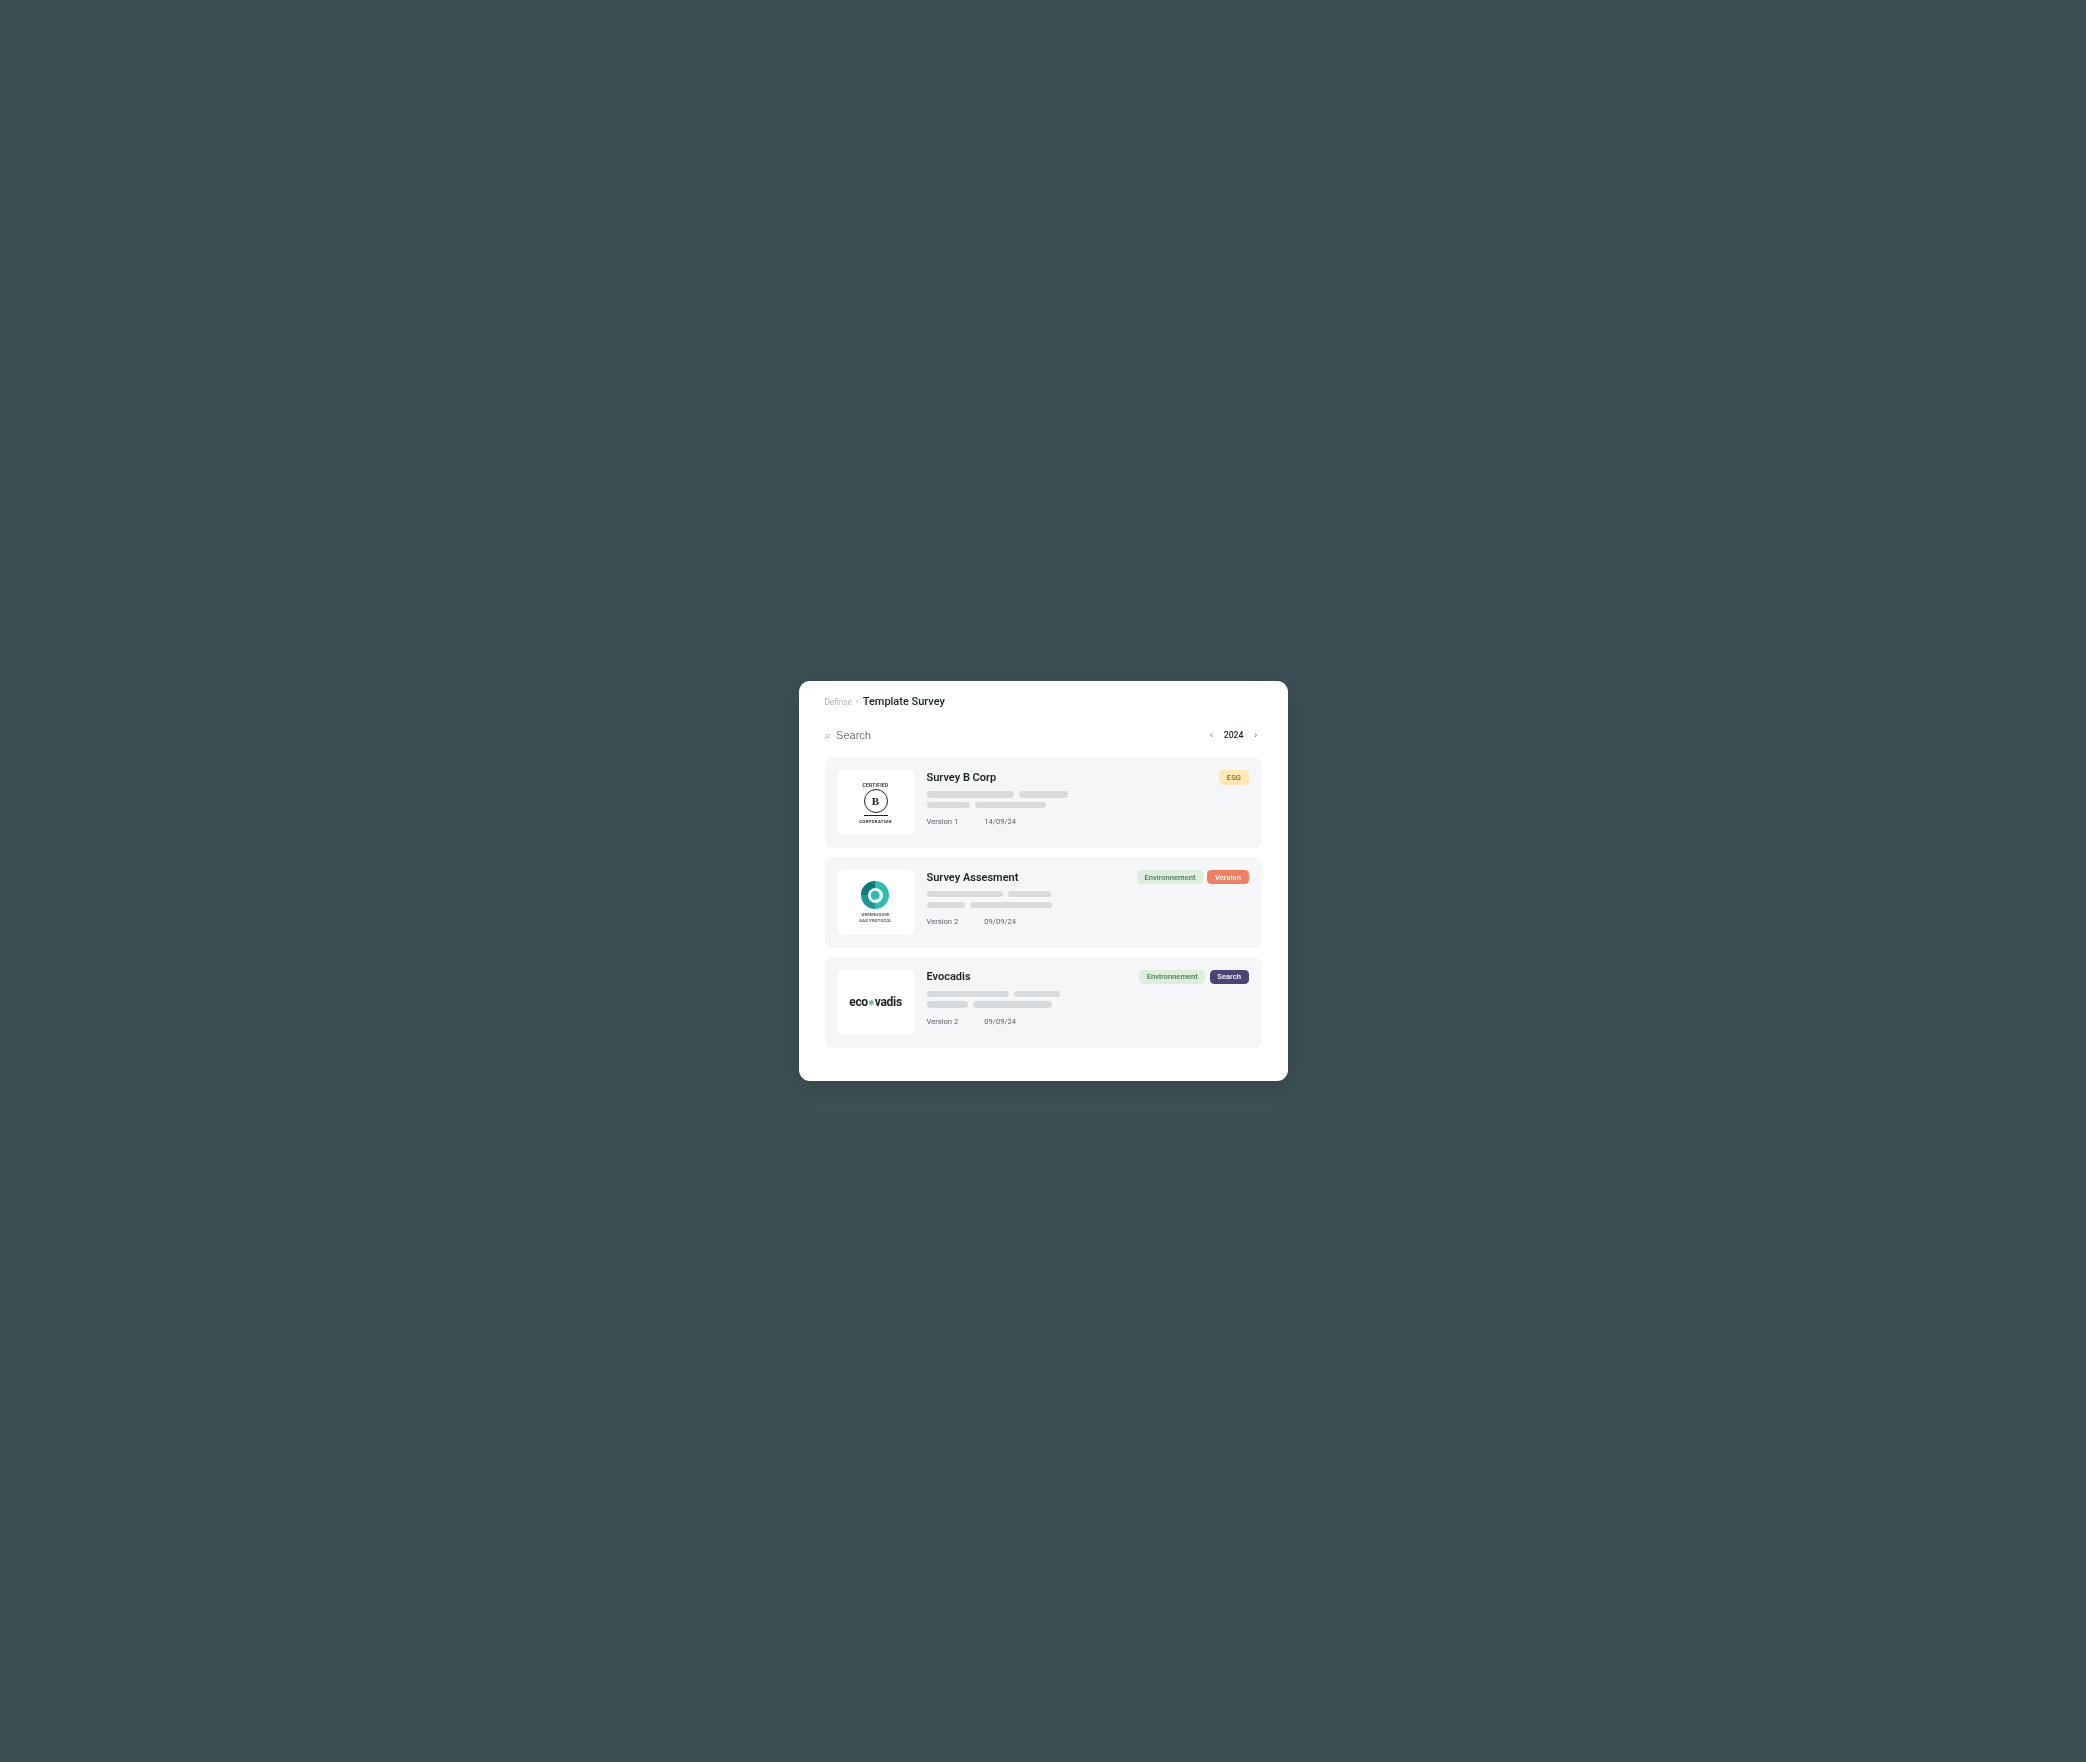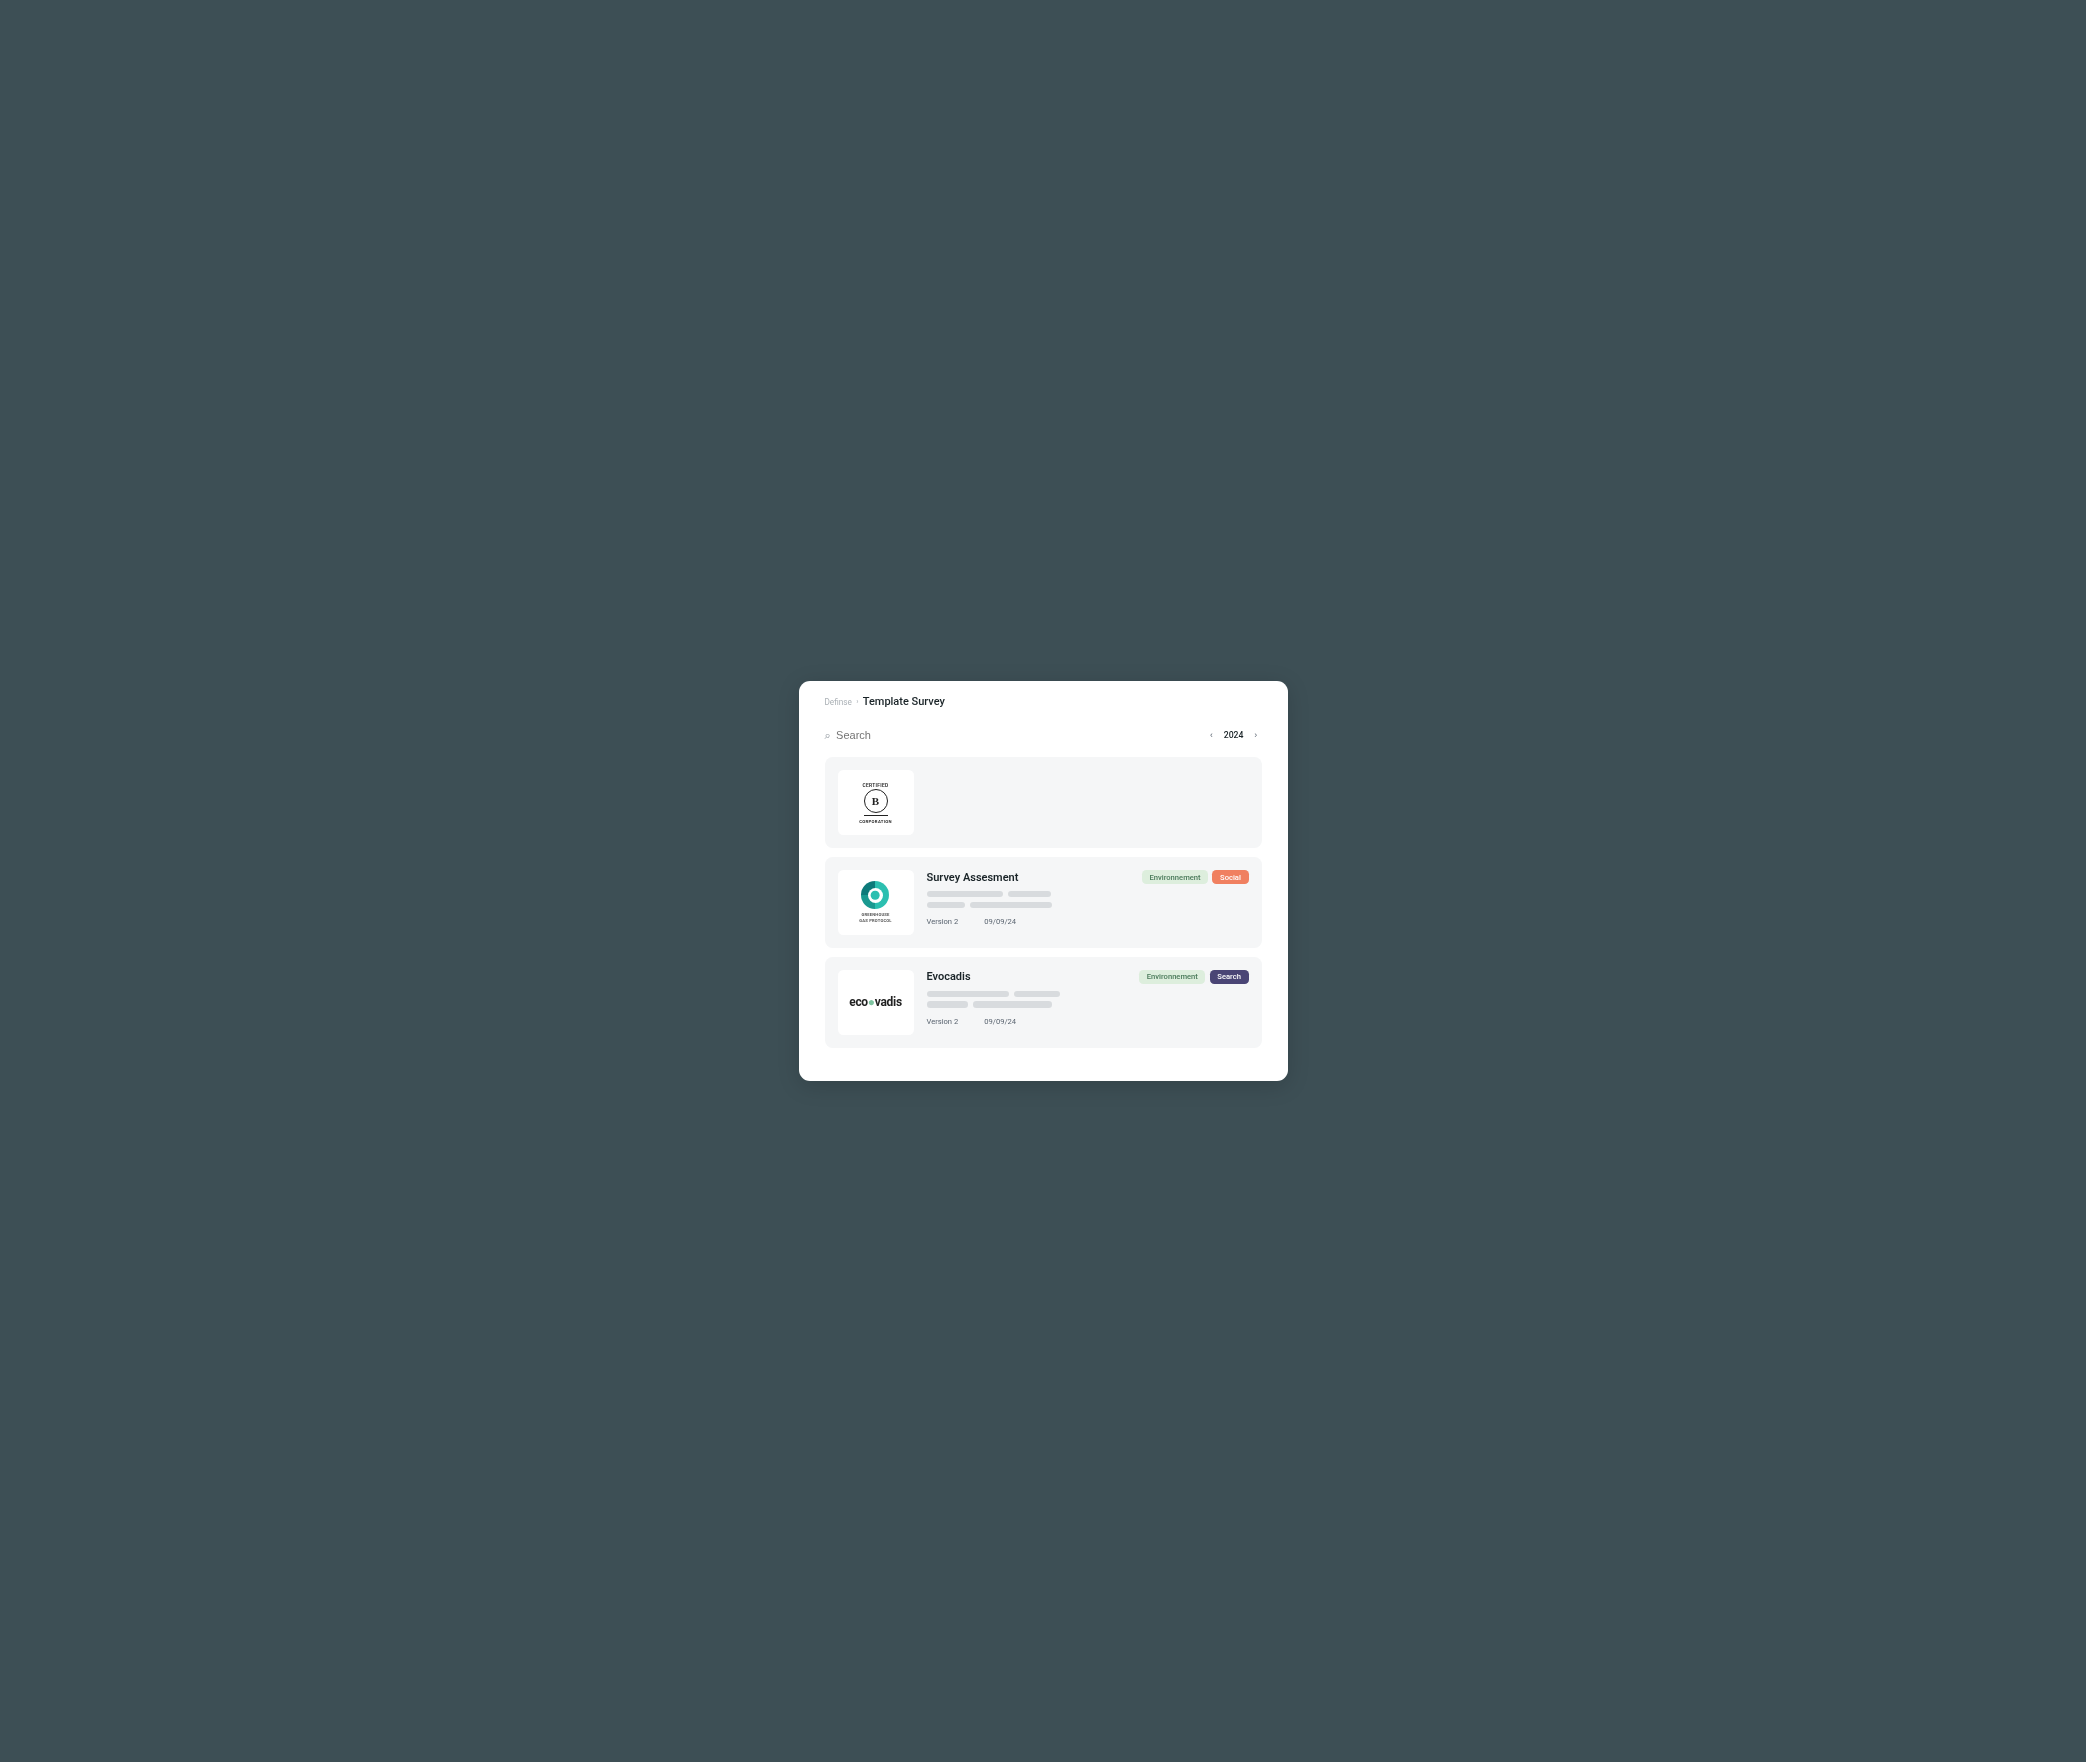--- a/index.html
+++ b/index.html
@@ -344,37 +344,59 @@
 
     <div class="survey-item">
       <div class="logo-box">
         <div class="bcorp-logo">
           <span class="bcorp-certified">Certified</span>
           <div class="bcorp-circle">B</div>
           <div class="bcorp-line"></div>
           <span class="bcorp-corporation">Corporation</span>
         </div>
       </div>
+      <div class="survey-content">
+        <div class="survey-header">
+          <span class="survey-title">Survey B Corp</span>
+          <div class="tag-group">
+            <span class="tag tag-esg">ESG</span>
+          </div>
+        </div>
+        <div class="skeleton-lines">
+          <div class="skeleton-row">
+            <div class="skeleton" style="width: 87px;"></div>
+            <div class="skeleton" style="width: 49px;"></div>
+          </div>
+          <div class="skeleton-row">
+            <div class="skeleton" style="width: 43px;"></div>
+            <div class="skeleton" style="width: 71px;"></div>
+          </div>
+        </div>
+        <div class="survey-meta">
+          <span class="meta-item">Version 1</span>
+          <span class="meta-item">14/09/24</span>
+        </div>
+      </div>
     </div>
 
     <div class="survey-item">
       <div class="logo-box">
         <div class="ghg-logo">
           <div class="ghg-circle">
             <div class="ghg-inner"></div>
           </div>
           <div class="ghg-text">GREENHOUSE<br>GAS PROTOCOL</div>
         </div>
       </div>
       <div class="survey-content">
         <div class="survey-header">
           <span class="survey-title">Survey Assesment</span>
           <div class="tag-group">
             <span class="tag tag-environnement">Environnement</span>
-            <span class="tag tag-carbon">Social</span>
+            <span class="tag tag-carbon">Version</span>
           </div>
         </div>
         <div class="skeleton-lines">
           <div class="skeleton-row">
             <div class="skeleton" style="width: 76px;"></div>
             <div class="skeleton" style="width: 43px;"></div>
           </div>
           <div class="skeleton-row">
             <div class="skeleton" style="width: 38px;"></div>
             <div class="skeleton" style="width: 82px;"></div>

